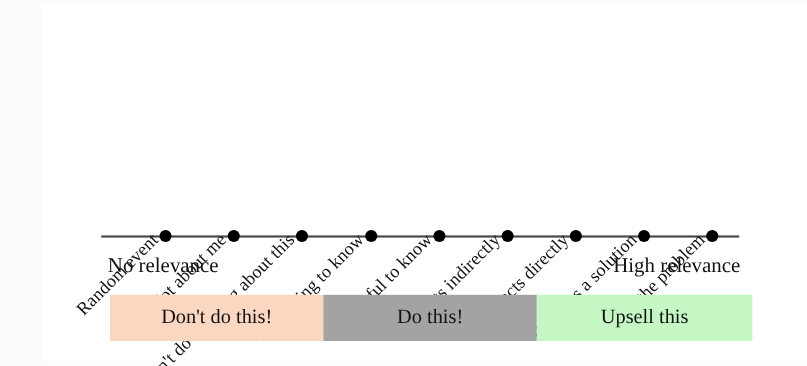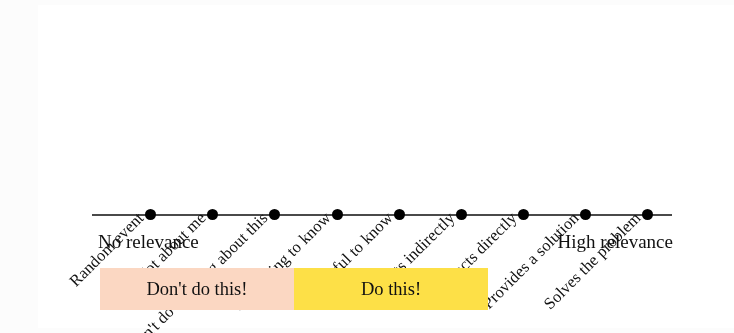--- a/index.html
+++ b/index.html
@@ -155,16 +155,17 @@
   </div>
   <div class="tick-label" style="left:647px">
     <span class="tick-label-inner">Solves the problem</span>
   </div>
 
   <div class="endpoint-label endpoint-left">No relevance</div>
   <div class="endpoint-label endpoint-right">High relevance</div>
 
   <div class="bars">
     <div class="bar bar-dont" style="background:#FBD7C2">Don't do this!</div>
-    <div class="bar bar-do" style="background:#fde047">Do this!</div>
+    <div class="bar bar-do" style="background:#a3a3a3">Do this!</div>
+    <div class="bar bar-upsell" style="background:#C4F7C4">Upsell this</div>
   </div>
 
 </div>
 
 </body></html>

